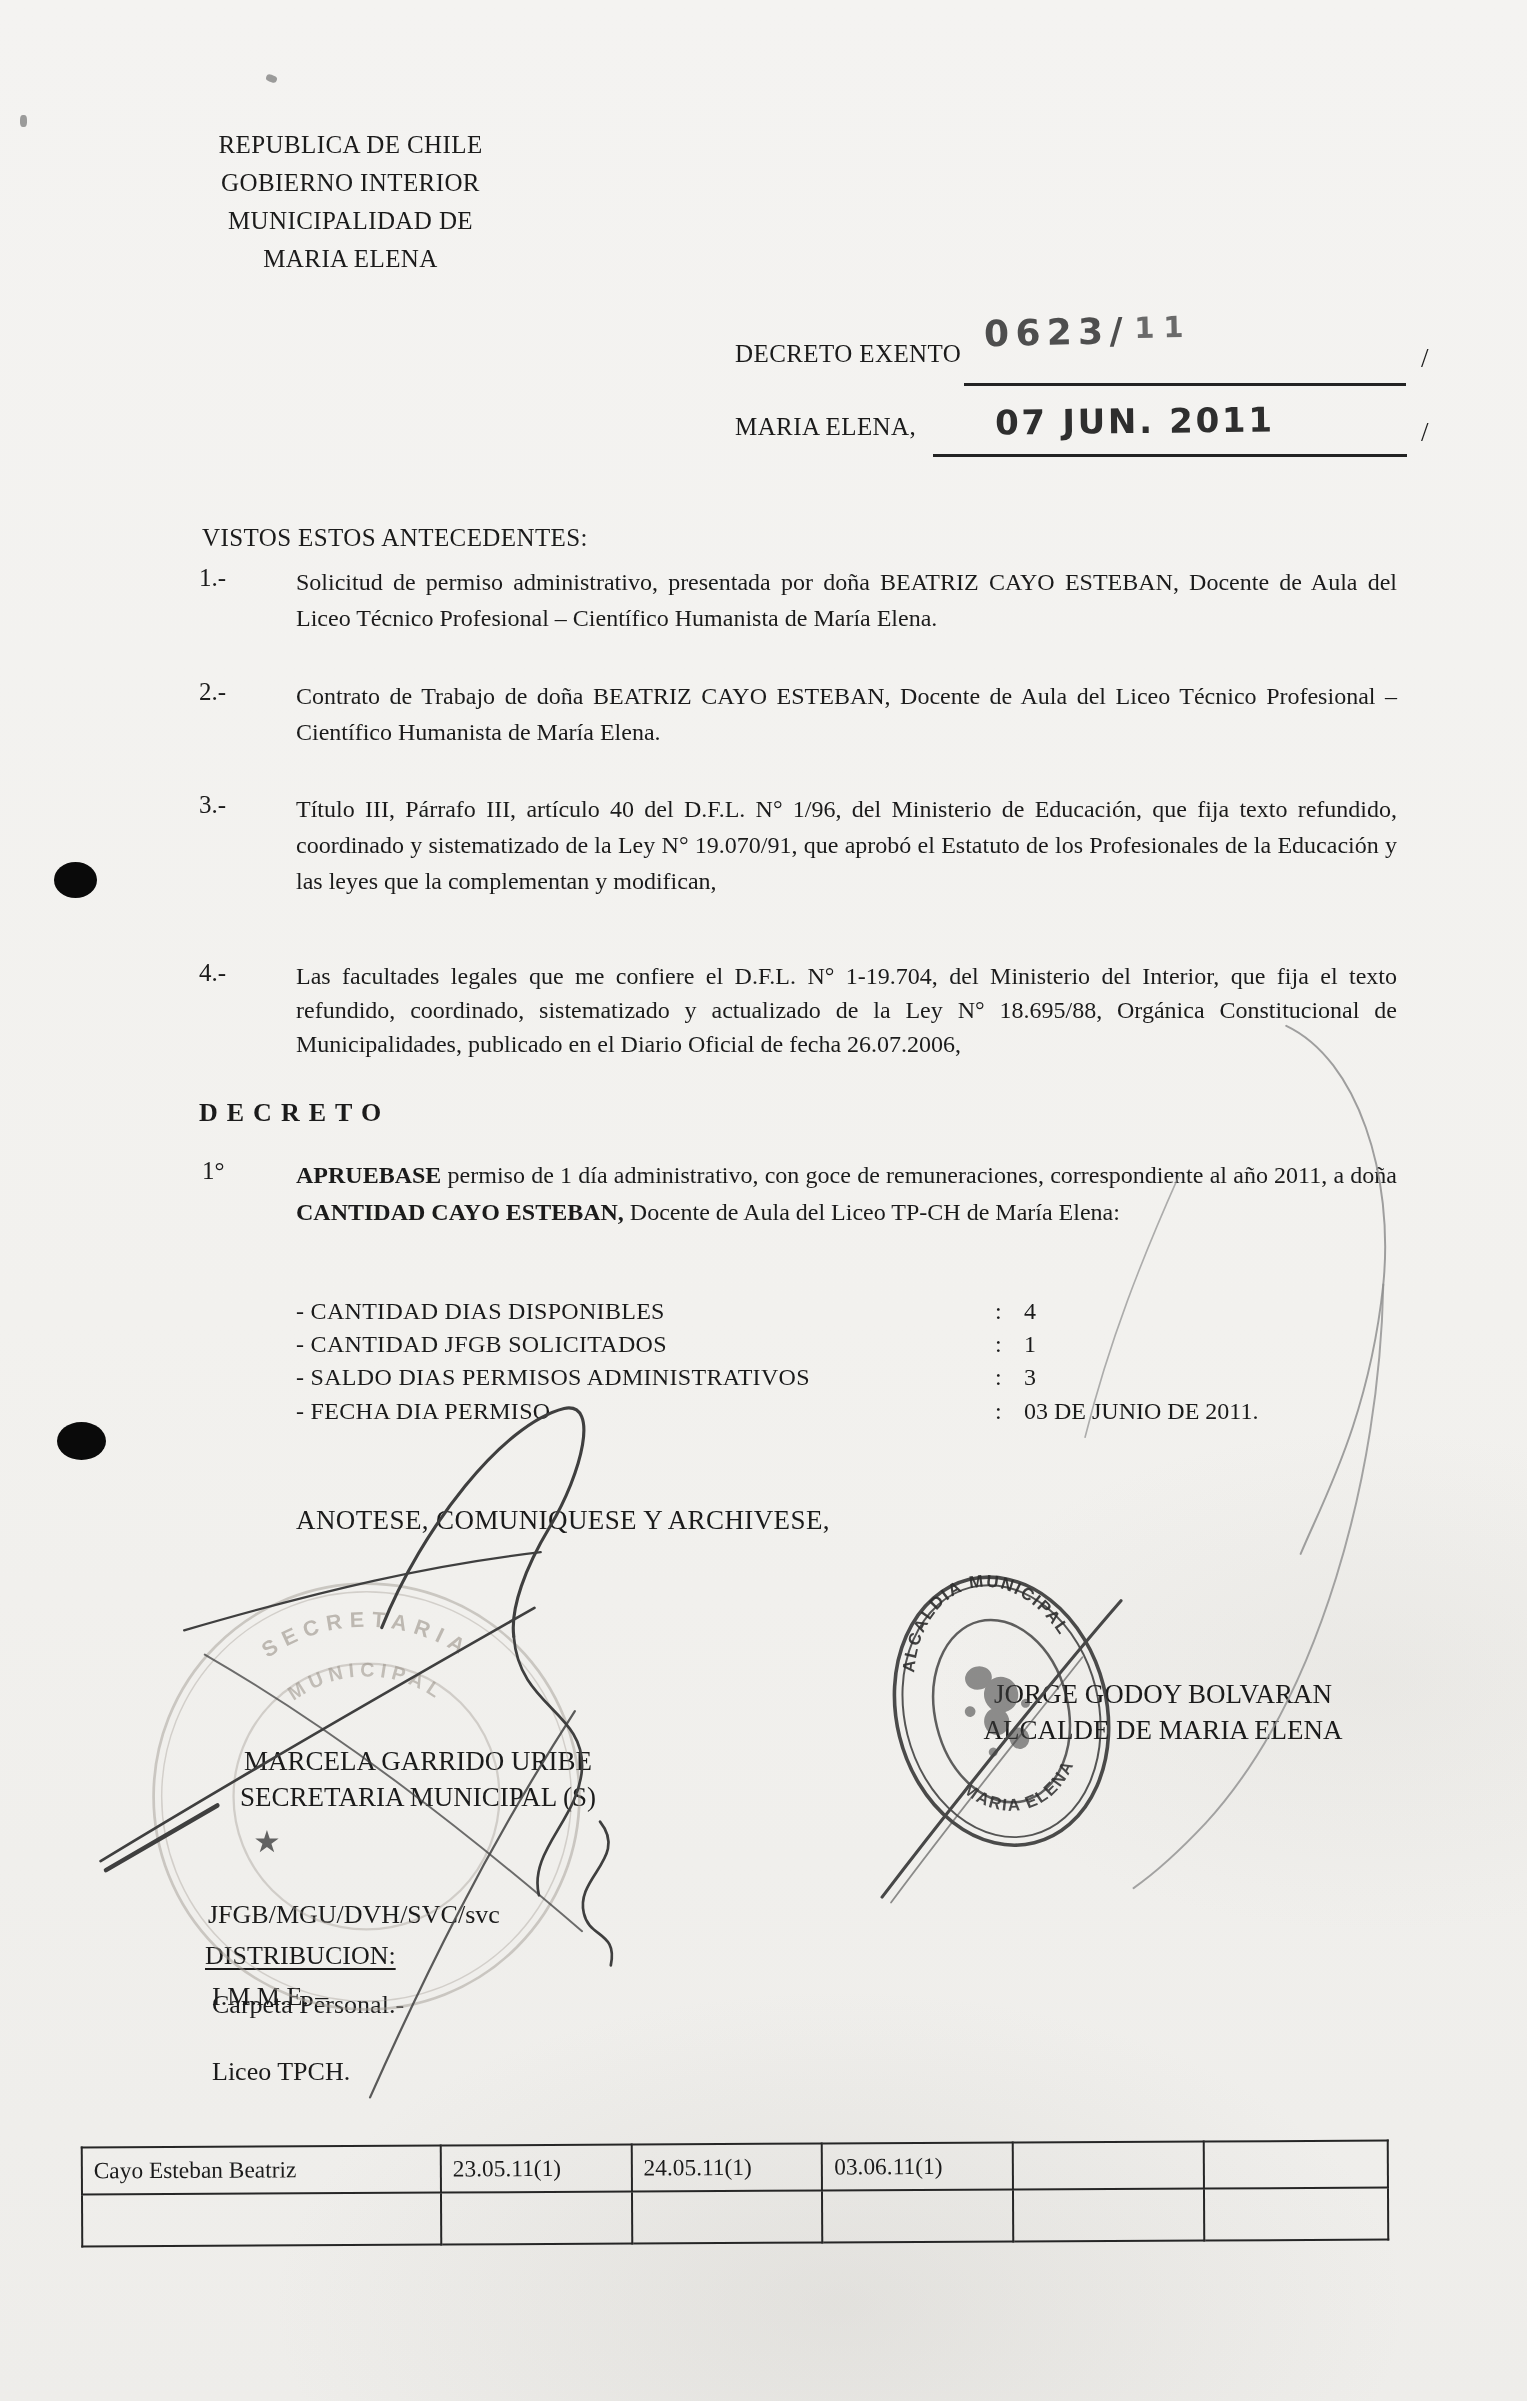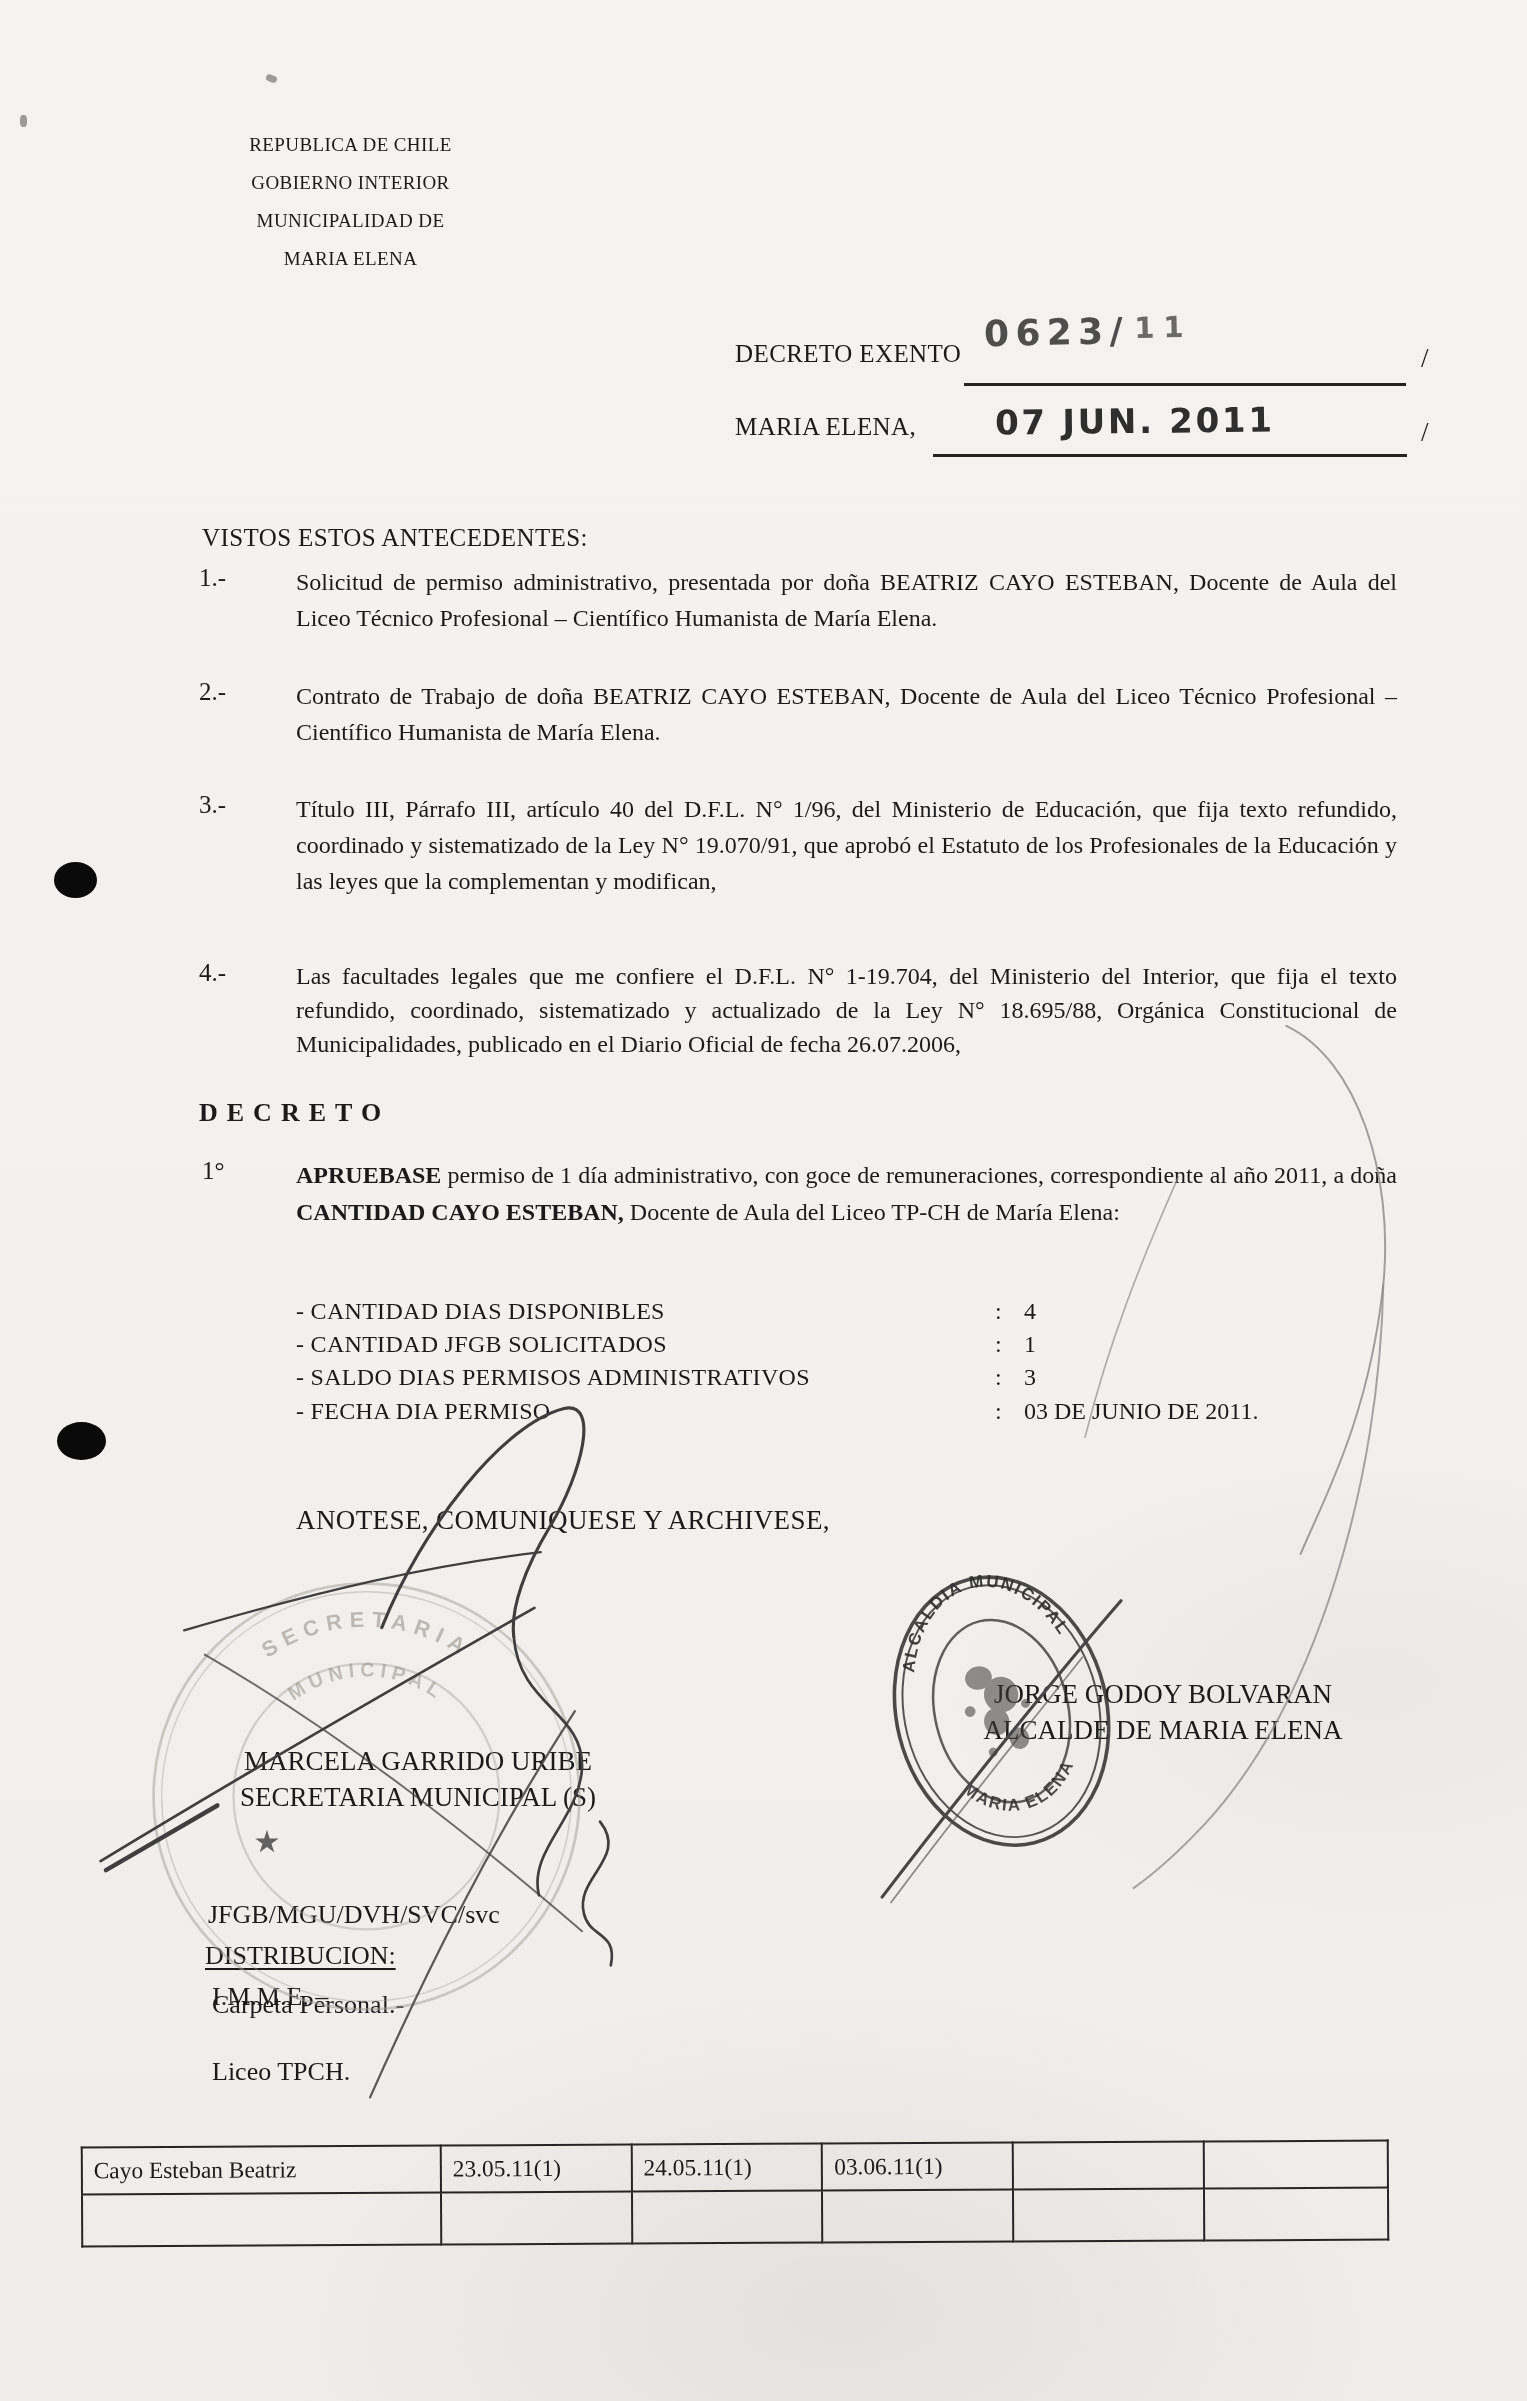--- a/index.html
+++ b/index.html
@@ -6,21 +6,21 @@
   .page{
     position:relative;width:1527px;height:2401px;margin:0 auto;overflow:hidden;
     background:
       radial-gradient(ellipse 809px 449px at 55% 96%, rgba(190,188,182,.25), rgba(0,0,0,0) 70%),
       radial-gradient(ellipse 629px 359px at 90% 70%, rgba(200,198,192,.18), rgba(0,0,0,0) 70%),
       linear-gradient(180deg,#f4f3f1 0%,#f2f1ee 55%,#eeedea 100%);
     font-family:"Liberation Serif",serif;color:#1b1b1b;
   }
   .abs{position:absolute;}
   
-  .letterhead{left:135px;top:126px;width:431px;text-align:center;font-size:19px;line-height:38px;letter-spacing:0.4px;}
+  .letterhead{left:135px;top:126px;width:431px;text-align:center;font-size:25px;line-height:38px;letter-spacing:0.4px;}
   .letterhead .ln{display:block;}
   .letterhead .ln.underlined{text-decoration:underline;text-underline-offset:4.5px;}
   
   .fieldlabel{font-size:25px;letter-spacing:0.4px;}
   .rule{background:#232323;height:2.7px;}
   .stamp-ink{font-family:"DejaVu Sans",sans-serif;font-weight:bold;color:#4e4e4e;}
   .stamp-number{font-size:36px;letter-spacing:6.3px;transform:rotate(-1.2deg);}
   .stamp-number .yr{font-size:29px;color:#6a6a6a;letter-spacing:9px;position:relative;top:-5.4px;left:5.4px;}
   .stamp-date{font-size:34px;letter-spacing:2.7px;color:#2e2e2e;transform:rotate(-.6deg);}
   .slash{font-size:27px;}

